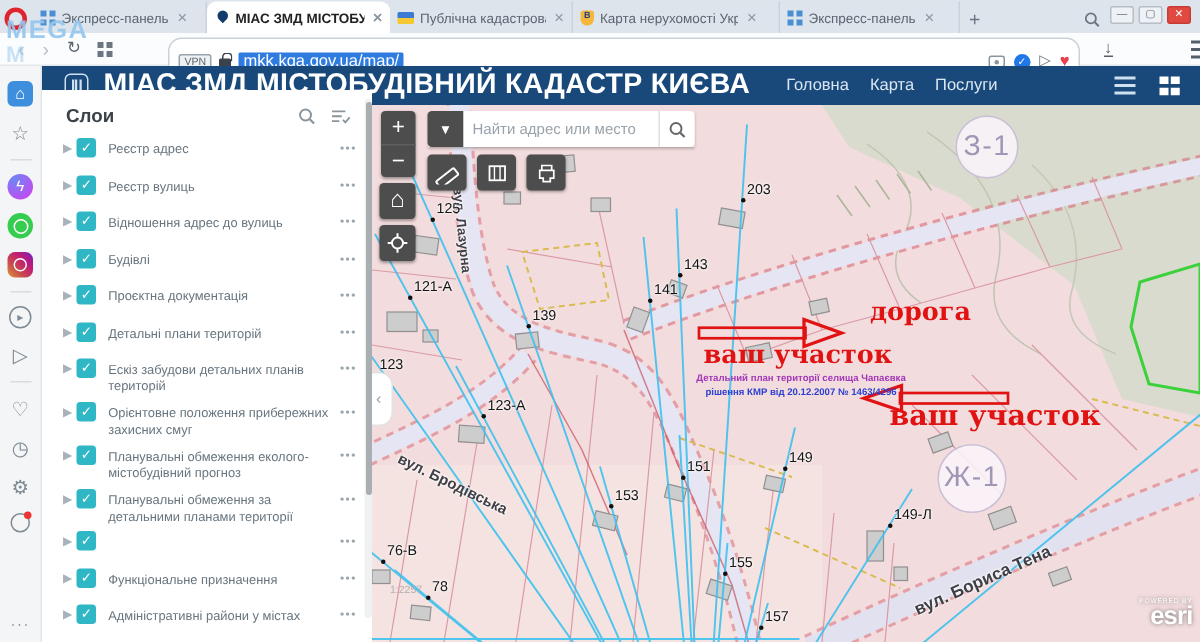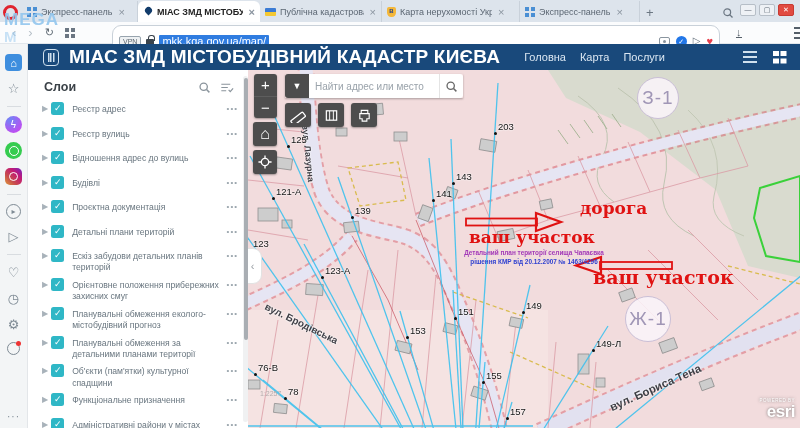--- a/index.html
+++ b/index.html
@@ -83,21 +83,21 @@
   .hdr-nav span{cursor:pointer;}
   .hdr-right{margin-left:auto;display:flex;gap:16px;margin-right:14px;align-items:center;}
   .hdr-list{width:14px;height:2px;background:#cfe0ee;position:relative;}
   .hdr-list::before{content:'';position:absolute;left:0;top:-5px;width:14px;height:2px;background:#cfe0ee;}
   .hdr-list::after{content:'';position:absolute;left:0;top:5px;width:14px;height:2px;background:#cfe0ee;}
   .hdr-grid{position:relative;width:13px;height:13px;}
   .hdr-grid::before{content:'';position:absolute;left:0;top:0;width:5.5px;height:5.5px;background:#fff;
                     box-shadow:7.5px 0 0 #fff,0 7.5px 0 #fff,7.5px 7.5px 0 #fff;}
 
   
-  .panel{position:absolute;left:28px;top:70px;width:220px;height:358px;background:#fff;}
+  .panel{position:absolute;left:28px;top:60px;width:220px;height:358px;background:#fff;}
   .panel-head{display:flex;align-items:center;padding:10px 14px 6px 16px;}
   .panel-title{font-size:12.5px;font-weight:600;color:#3b4248;}
   .panel-icons{margin-left:auto;display:flex;gap:9px;color:#8a949c;align-items:center;}
   .layer-list{padding:2px 10px 0 14px;}
   .layer-row{display:flex;align-items:flex-start;min-height:20px;margin-bottom:4.5px;}
   .caret{font-size:8px;color:#a8b2ba;margin:2px 3px 0 0;flex:none;}
   .chkbox{width:13px;height:13px;background:#2fb7c6;border-radius:2.5px;color:#fff;font-size:9px;
           line-height:13px;text-align:center;margin-right:8px;flex:none;}
   .layer-label{font-size:8.6px;color:#68757f;line-height:1.3;width:152px;padding-top:2px;}
   .row-dots{margin-left:auto;color:#9aa5ad;font-size:8px;letter-spacing:1px;padding-top:2px;flex:none;}
@@ -331,21 +331,20 @@
         </div>
         <div class="layer-row">
           <span class="caret">▶</span>
           <span class="chkbox">✓</span>
           <span class="layer-label">Планувальні обмеження за детальними планами території</span>
           <span class="row-dots">•••</span>
         </div>
         <div class="layer-row">
           <span class="caret">▶</span>
           <span class="chkbox">✓</span>
-          <span class="layer-label">Об'єкти (пам'ятки) культурної спадщини</span>
           <span class="row-dots">•••</span>
         </div>
         <div class="layer-row">
           <span class="caret">▶</span>
           <span class="chkbox">✓</span>
           <span class="layer-label">Функціональне призначення</span>
           <span class="row-dots">•••</span>
         </div>
         <div class="layer-row">
           <span class="caret">▶</span>

